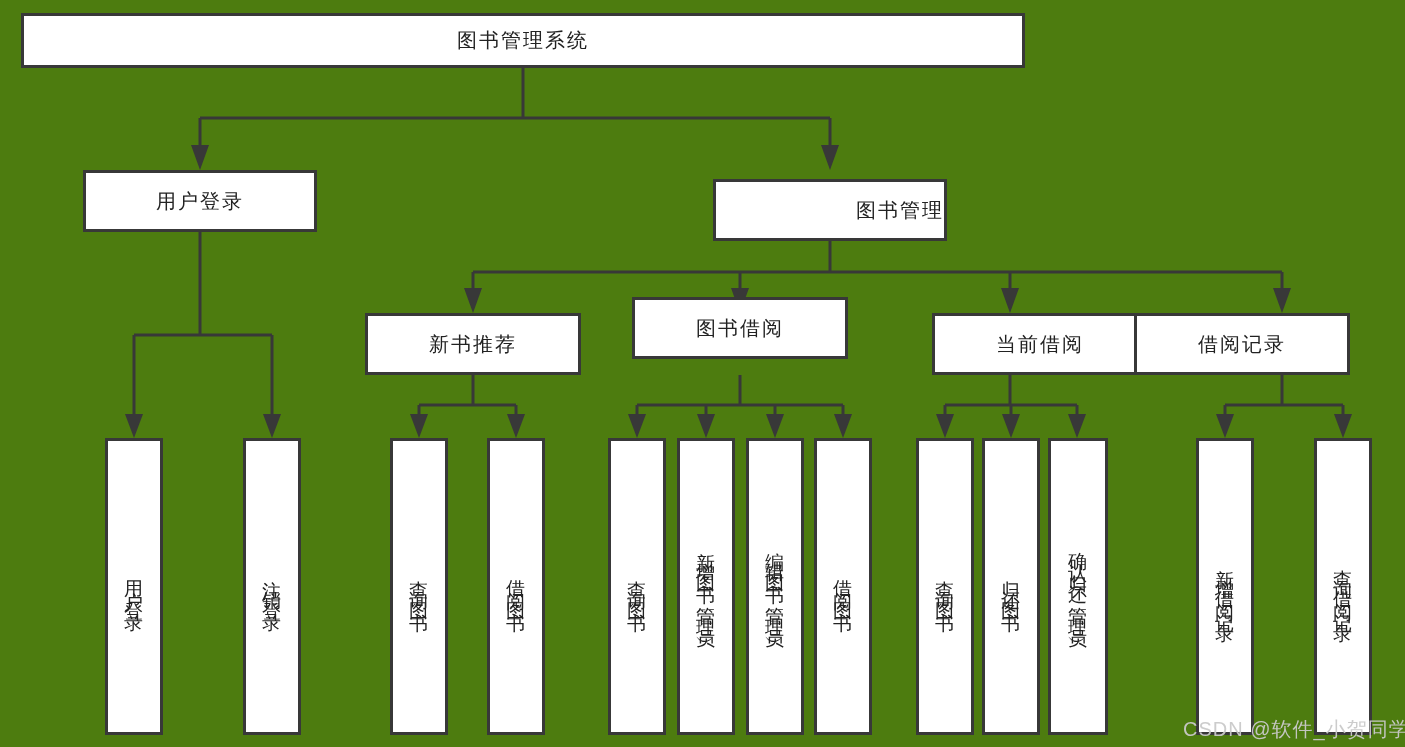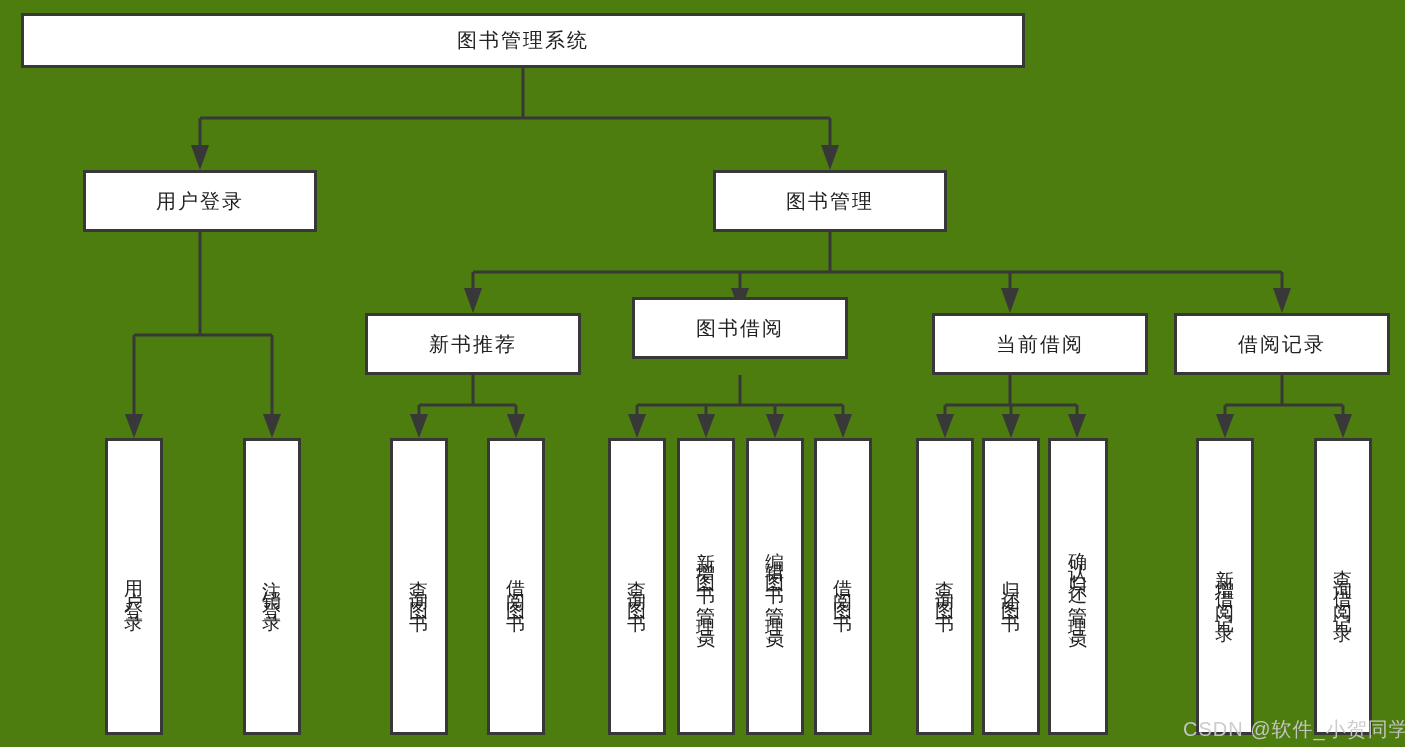--- a/index.html
+++ b/index.html
@@ -104,34 +104,34 @@
     </g>
   </svg>
 
   <div class="box h" style="left:21px; top:13px; width:1004px; height:55px;">
     <span>图书管理系统</span>
   </div>
 
   <div class="box h" style="left:83px; top:170px; width:234px; height:62px;">
     <span>用户登录</span>
   </div>
-  <div class="box h" style="left:713px; top:170px; width:234px; height:62px;">
+  <div class="box h" style="left:713px; top:179px; width:234px; height:62px;justify-content:flex-end;">
     <span>图书管理</span>
   </div>
 
   <div class="box h" style="left:365px; top:313px; width:216px; height:62px;">
     <span>新书推荐</span>
   </div>
   <div class="box h" style="left:632px; top:297px; width:216px; height:62px;">
     <span>图书借阅</span>
   </div>
   <div class="box h" style="left:932px; top:313px; width:216px; height:62px;">
     <span>当前借阅</span>
   </div>
-  <div class="box h" style="left:1174px; top:313px; width:216px; height:62px;">
+  <div class="box h" style="left:1134px; top:313px; width:216px; height:62px;">
     <span>借阅记录</span>
   </div>
 
   <div class="box v" style="left:105px; top:438px;">
     <span>用户登录</span>
   </div>
   <div class="box v" style="left:243px; top:438px;">
     <span>注销登录</span>
   </div>
 

